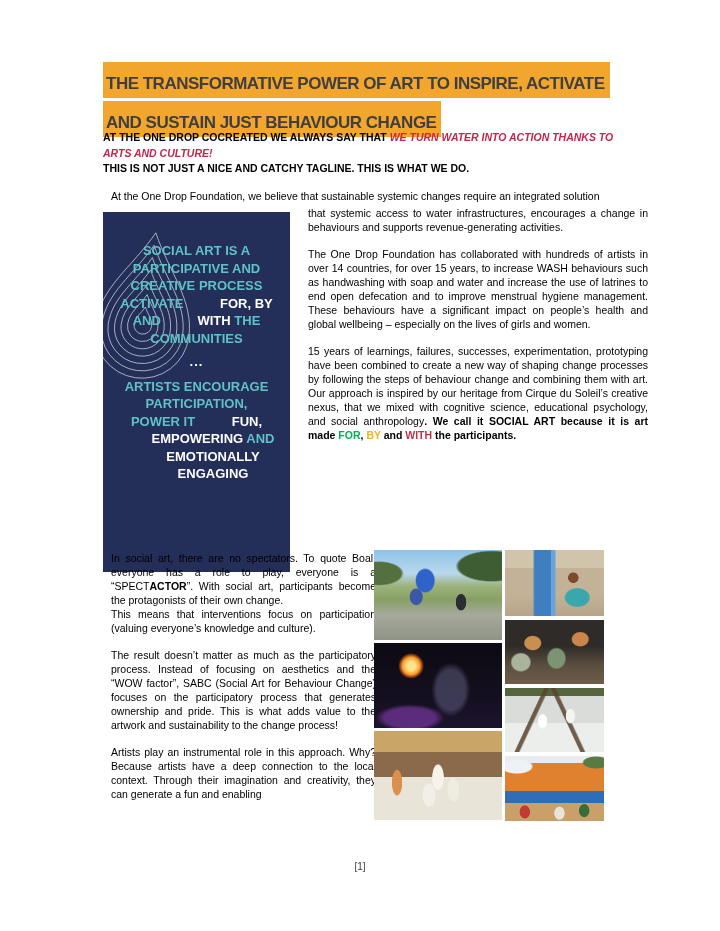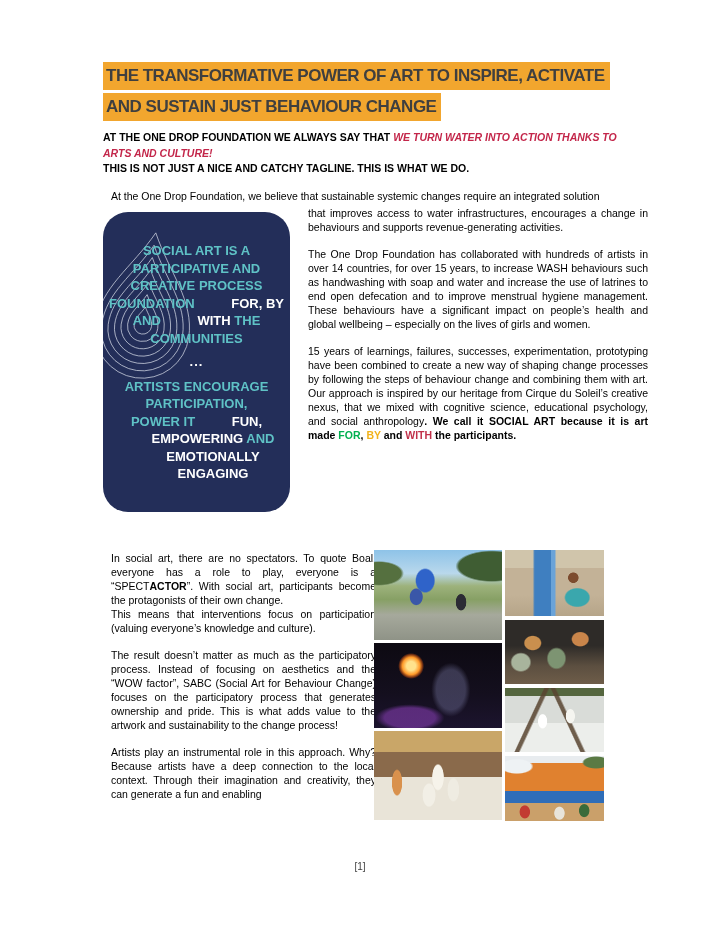--- a/index.html
+++ b/index.html
@@ -2,21 +2,21 @@
 <html style="--highlight: #F2A62E; --title_text: #3F3F3F; --accent_red: #C3264A; --navy: #232E59; --teal: #5FC2C6; --green: #00B050; --gold: #F2B31B; --word_red: #C0314A;"><head>
 <meta charset="utf-8">
 <style>
   html,body{margin:0;padding:0;background:#ffffff;}
   .page{position:relative;width:720px;height:931px;background:#ffffff;overflow:hidden;
         font-family:"Liberation Sans",sans-serif;color:#000;}
   
   .doc-title{position:absolute;left:103px;top:62px;width:545px;}
   .hl-line{display:inline-block;background:var(--highlight);color:var(--title_text);
            font-size:17px;font-weight:700;letter-spacing:-0.5px;line-height:21px;
-           padding:3px 5px 4px 3px;margin-bottom:3px;white-space:nowrap;}
+           padding:11px 5px 4px 3px;margin-bottom:3px;white-space:nowrap;}
   
   .tagline{position:absolute;left:103px;top:130px;width:538px;
            font-size:10.5px;font-weight:700;line-height:15.5px;}
   
   .bodytext{font-size:10.5px;line-height:14px;text-align:justify;margin-left:8px;}
   .lead{position:absolute;left:103px;top:189px;width:538px;}
   .col-right{position:absolute;left:300px;top:206px;width:340px;}
   .col-left{position:absolute;left:103px;top:551px;width:265px;}
   .col-right p,.col-left p{margin:0 0 13px 0;}
   .continuation{position:absolute;left:103px;top:830px;width:538px;}
@@ -25,22 +25,22 @@
   
   .run-normal{}
   .run-bold{font-weight:700;}
   .run-red-italic{font-weight:700;font-style:italic;color:var(--accent_red);}
   .run-teal{color:var(--teal);}
   .run-white{color:#ffffff;margin-left:33px;}
   .run-bold-green{font-weight:700;color:var(--green);}
   .run-bold-gold{font-weight:700;color:var(--gold);}
   .run-bold-red{font-weight:700;color:var(--word_red);}
   
-  .quote-box{position:absolute;left:103px;top:212px;width:187px;height:300px;
-             background:var(--navy);overflow:hidden;border-radius:25px;}
+  .quote-box{position:absolute;left:103px;top:212px;width:187px;height:360px;
+             background:var(--navy);overflow:hidden;}
   .quote-text{position:absolute;left:0;top:30px;width:100%;text-align:center;
               font-size:13px;font-weight:700;line-height:17.5px;}
   .quote-sep{margin:6px 0 7px 0;color:#fff;letter-spacing:1px;}
   .drop-logo{position:absolute;left:-28px;top:-10px;pointer-events:none;}
   
   .collage{position:absolute;left:374px;top:550px;display:flex;gap:3px;}
   .collage-col{display:flex;flex-direction:column;}
   .col-a{width:128px;gap:3px;}
   .col-b{width:99px;gap:4px;}
   .photo{width:100%;}
@@ -90,45 +90,45 @@
 </head>
 <body>
 
 <div class="page">
 
   <div class="doc-title">
     <span class="hl-line">THE TRANSFORMATIVE POWER OF ART TO INSPIRE, ACTIVATE</span><br>
     <span class="hl-line">AND SUSTAIN JUST BEHAVIOUR CHANGE</span>
   </div>
 
-  <div class="tagline"><span class="run-bold">AT THE ONE DROP FOUNDATION WE ALWAYS SAY THAT </span><span class="run-red-italic">WE TURN WATER INTO ACTION THANKS TO ARTS AND CULTURE!</span><br><span class="run-bold">THIS IS NOT JUST A NICE AND CATCHY TAGLINE. THIS IS WHAT WE DO.</span></div>
+  <div class="tagline"><span class="run-bold">AT THE ONE DROP COCREATED WE ALWAYS SAY THAT </span><span class="run-red-italic">WE TURN WATER INTO ACTION THANKS TO ARTS AND CULTURE!</span><br><span class="run-bold">THIS IS NOT JUST A NICE AND CATCHY TAGLINE. THIS IS WHAT WE DO.</span></div>
 
   <div class="lead bodytext">At the One Drop Foundation, we believe that sustainable systemic changes require an integrated solution</div>
 
   <div class="quote-box">
     <svg class="drop-logo" width="170" height="230" viewBox="0 0 170 230">
       <g transform="translate(68,122) rotate(8)" fill="none" stroke="#d4d9e6" stroke-opacity="0.75" stroke-width="1">
         <path d="M0,-78 C16,-46 40,-26 40,6 A40,40 0 1,1 -40,6 C-40,-26 -16,-46 0,-78 Z" transform="scale(0.22)" vector-effect="non-scaling-stroke"></path>
         <path d="M0,-78 C16,-46 40,-26 40,6 A40,40 0 1,1 -40,6 C-40,-26 -16,-46 0,-78 Z" transform="scale(0.38)" vector-effect="non-scaling-stroke"></path>
         <path d="M0,-78 C16,-46 40,-26 40,6 A40,40 0 1,1 -40,6 C-40,-26 -16,-46 0,-78 Z" transform="scale(0.54)" vector-effect="non-scaling-stroke"></path>
         <path d="M0,-78 C16,-46 40,-26 40,6 A40,40 0 1,1 -40,6 C-40,-26 -16,-46 0,-78 Z" transform="scale(0.70)" vector-effect="non-scaling-stroke"></path>
         <path d="M0,-78 C16,-46 40,-26 40,6 A40,40 0 1,1 -40,6 C-40,-26 -16,-46 0,-78 Z" transform="scale(0.86)" vector-effect="non-scaling-stroke"></path>
         <path d="M0,-78 C16,-46 40,-26 40,6 A40,40 0 1,1 -40,6 C-40,-26 -16,-46 0,-78 Z" transform="scale(1.02)" vector-effect="non-scaling-stroke"></path>
         <path d="M0,-78 C16,-46 40,-26 40,6 A40,40 0 1,1 -40,6 C-40,-26 -16,-46 0,-78 Z" transform="scale(1.18)" vector-effect="non-scaling-stroke"></path>
       </g>
     </svg>
     <div class="quote-text">
-      <div><span class="run-teal">SOCIAL ART IS A</span><br><span class="run-teal">PARTICIPATIVE AND</span><br><span class="run-teal">CREATIVE PROCESS</span><br><span class="run-teal">FOUNDATION </span><span class="run-white">FOR, BY</span><br><span class="run-teal">AND </span><span class="run-white">WITH </span><span class="run-teal">THE</span><br><span class="run-teal">COMMUNITIES</span></div>
+      <div><span class="run-teal">SOCIAL ART IS A</span><br><span class="run-teal">PARTICIPATIVE AND</span><br><span class="run-teal">CREATIVE PROCESS</span><br><span class="run-teal">ACTIVATE </span><span class="run-white">FOR, BY</span><br><span class="run-teal">AND </span><span class="run-white">WITH </span><span class="run-teal">THE</span><br><span class="run-teal">COMMUNITIES</span></div>
       <div class="quote-sep">...</div>
       <div><span class="run-teal">ARTISTS ENCOURAGE</span><br><span class="run-teal">PARTICIPATION,</span><br><span class="run-teal">POWER IT </span><span class="run-white">FUN,</span><br><span class="run-white">EMPOWERING </span><span class="run-teal">AND</span><br><span class="run-white">EMOTIONALLY</span><br><span class="run-white">ENGAGING</span></div>
     </div>
   </div>
 
   <div class="col-right bodytext">
-    <p>that improves access to water infrastructures, encourages a change in behaviours and supports revenue-generating activities.</p>
+    <p>that systemic access to water infrastructures, encourages a change in behaviours and supports revenue-generating activities.</p>
     <p>The One Drop Foundation has collaborated with hundreds of artists in over 14 countries, for over 15 years, to increase WASH behaviours such as handwashing with soap and water and increase the use of latrines to end open defecation and to improve menstrual hygiene management. These behaviours have a significant impact on people’s health and global wellbeing – especially on the lives of girls and women.</p>
     <p><span class="run-normal">15 years of learnings, failures, successes, experimentation, prototyping have been combined to create a new way of shaping change processes by following the steps of behaviour change and combining them with art. Our approach is inspired by our heritage from Cirque du Soleil’s creative nexus, that we mixed with cognitive science, educational psychology, and social anthropology</span><span class="run-bold">.  We call it SOCIAL ART because it is art made </span><span class="run-bold-green">FOR</span><span class="run-bold">, </span><span class="run-bold-gold">BY</span><span class="run-bold"> and </span><span class="run-bold-red">WITH</span><span class="run-bold"> the participants.</span></p>
   </div>
 
   <div class="col-left bodytext">
     <p><span class="run-normal">In social art, there are no spectators. To quote Boal, everyone has a role to play, everyone is a “SPECT</span><span class="run-bold">ACTOR</span><span class="run-normal">”. With social art, participants become the protagonists of their own change.</span><br><span class="run-normal">This means that interventions focus on participation (valuing everyone’s knowledge and culture).</span></p>
     <p>The result doesn’t matter as much as the participatory process. Instead of focusing on aesthetics and the “WOW factor”, SABC (Social Art for Behaviour Change) focuses on the participatory process that generates ownership and pride.  This is what adds value to the artwork and sustainability to the change process!</p>
     <p>Artists play an instrumental role in this approach. Why? Because artists have a deep connection to the local context. Through their imagination and creativity, they can generate a fun and enabling</p>
   </div>
 

